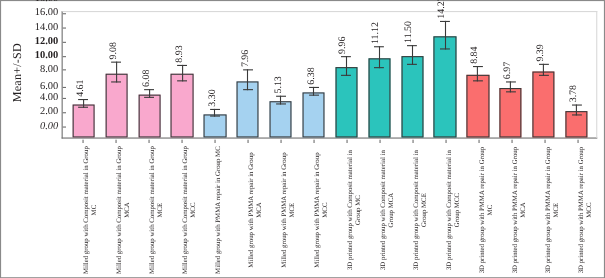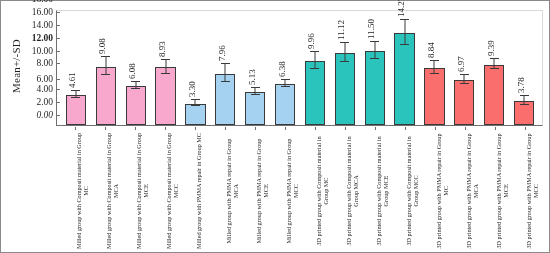--- a/index.html
+++ b/index.html
@@ -162,21 +162,21 @@
     <span>Mean+/-SD</span>
   </div>
 
   <div id="plot">
     <div id="yticks">
         <div class="ytick" style="bottom: 0px; font-style: italic;">0.00<i></i></div>
         <div class="ytick" style="bottom: 12.8889px;">2.00<i></i></div>
         <div class="ytick" style="bottom: 25.7778px;">4.00<i></i></div>
         <div class="ytick" style="bottom: 36px; margin-top: 42px;">6.00<i></i></div>
         <div class="ytick" style="bottom: 51.5556px; text-align: center;">8.00<i></i></div>
-        <div class="ytick" style="bottom: 64.4444px;">10.00<i></i></div>
+        <div class="ytick" style="bottom: 64.4444px; font-weight: bold;">10.00<i></i></div>
         <div class="ytick" style="bottom: 77.3333px; font-weight: bold;">12.00<i></i></div>
         <div class="ytick" style="bottom: 90.2222px; text-align: center;">14.00<i></i></div>
         <div class="ytick" style="bottom: 103.111px; margin-left: 32px;">16.00<i></i></div>
         <div class="ytick" style="bottom: 116px;">18.00</div>
       </div>
     <div id="bars">
         <div class="slot">
           <div class="bar" style="height: 29.7089px; background: rgb(249, 168, 205);">
             <div class="err" style="bottom: 25.7133px; height: 7.99111px;"></div>
             <div class="vlabel" style="bottom: 35.7044px;">4.61</div>

